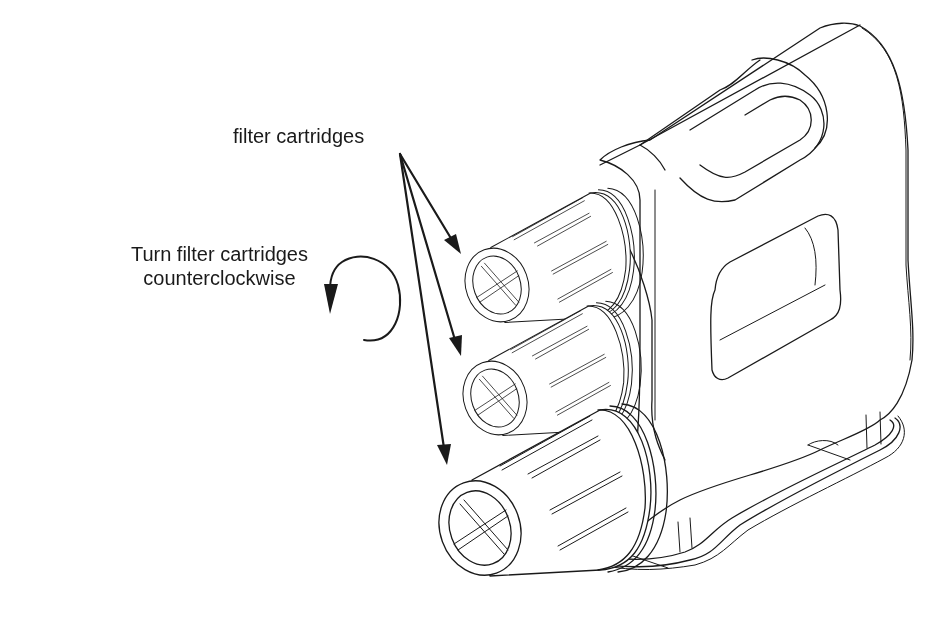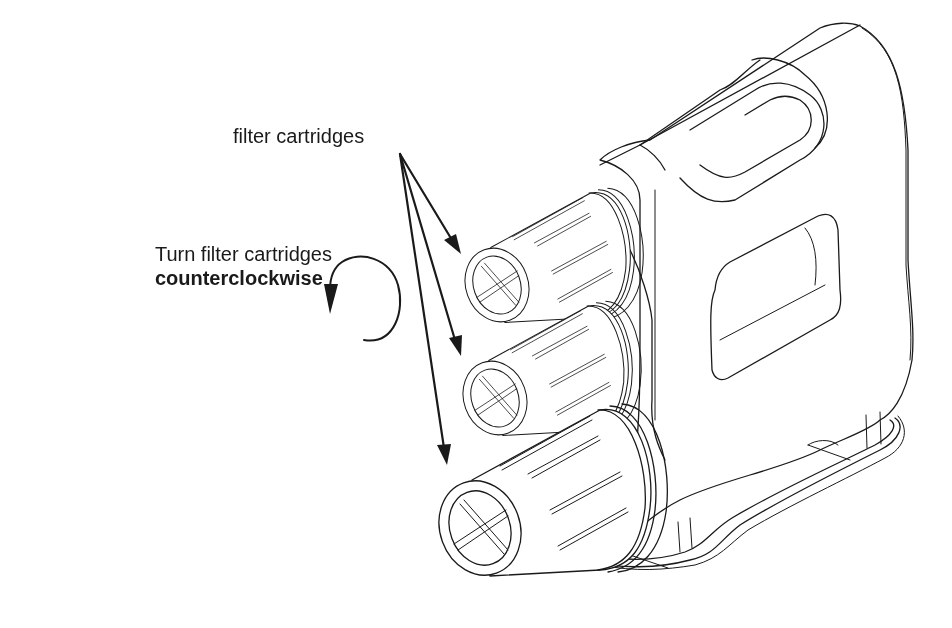--- a/index.html
+++ b/index.html
@@ -13,22 +13,22 @@
     .arrow-head { fill: #1a1a1a; stroke: none; }
     .label {
       position: absolute;
       font-family: "Liberation Sans", sans-serif;
       font-size: 20px;
       color: #1a1a1a;
       line-height: 24px;
       white-space: nowrap;
     }
     #label-filter { left: 233px; top: 124px; }
-    #label-turn { right: 620px; top: 242px; text-align: left; }
-    #label-turn .bold { font-weight: bold; }
+    #label-turn { right: 644px; top: 242px; text-align: center; }
+    #label-turn .bold { font-weight: normal; }
   </style>
 </head>
 <body>
 
 <div id="stage">
 
   <svg width="952" height="628" viewBox="0 0 952 628">
 
     <g>
 

